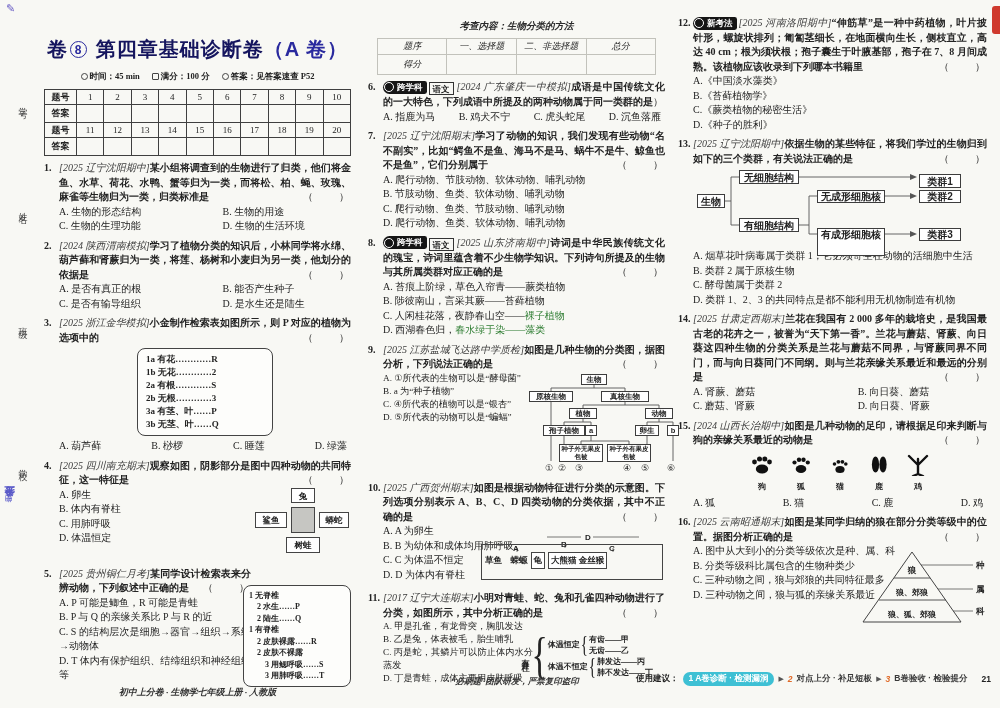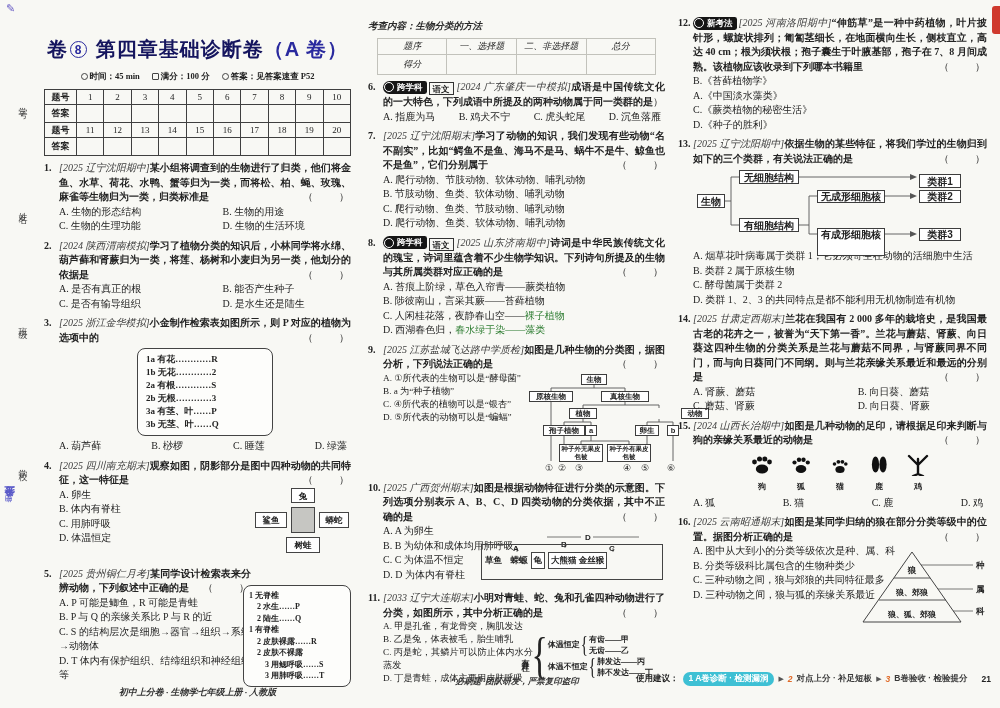--- a/index.html
+++ b/index.html
@@ -20,21 +20,21 @@
   .mi.flag { border-radius:1px; }
   .ans-table { width:100%; border-collapse:collapse; margin-top:6px; table-layout:fixed; }
   .ans-table td { border:1px solid #3f3f3f; height:15px; text-align:center; font-size:9px; padding:0; }
   .ans-table tr:nth-child(even) td { height:18px; }
   .ans-table td:first-child { width:32px; font-weight:bold; }
   .section-head { margin-top:7px; font-size:10.5px; text-align:justify; }
   .section-head .st { font-weight:bold; }
   .section-head .sn { font-style:italic; font-size:9.5px; }
 
   
-  .exam-content { font-weight:bold; font-style:italic; font-size:9.5px; color:#2b2b2b; }
+  .exam-content { text-align:center; font-weight:bold; font-style:italic; font-size:9.5px; color:#2b2b2b; }
   .score-table { width:94%; margin:5px auto 2px; border-collapse:collapse; font-size:9px; font-style:italic; table-layout:fixed; }
   .score-table td { border:0.8px solid #c2c2bb; height:16px; text-align:center; }
   .score-table tr:nth-child(2) td { height:20px; }
 
   
   .q { position:relative; padding-left:15px; margin-top:5px; text-align:justify; font-size:10px; line-height:14.5px; }
   .qnum { position:absolute; left:0; top:0; font-weight:bold; }
   .stem { position:relative; font-weight:bold; }
   .tag { font-style:italic; font-weight:normal; color:#3a3a3a; }
   .paren { position:absolute; right:0; bottom:0; font-weight:normal; letter-spacing:2px; }
@@ -354,21 +354,21 @@
           <div class="opt"><span>D. ⑤所代表的动物可以是“蝙蝠”</span><span class="green"></span></div>
         </div>
       <div class="q9-tree">
         <svg class="tree-svg" width="151" height="102">
           <path d="M65,11V14 M22,14H96 M22,14V17 M96,14V17 M96,28V31 M54,31H130 M54,31V34 M130,31V34 M54,45V48 M35,48H62 M35,48V51 M62,48V51 M130,45V48 M118,48H144 M118,48V51 M144,48V51 M62,62V65 M62,65V67 M52,67H100 M52,67V70 M100,67V70 M22,28V87 M35,62V87 M52,87V88 M100,87V88 M118,62V87 M144,62V87" stroke="#555" stroke-width="0.9" fill="none"></path>
         </svg>
         <div class="tnode" style="left:52px;top:0;width:26px;">生物</div>
         <div class="tnode" style="left:0;top:17px;width:44px;">原核生物</div>
         <div class="tnode" style="left:72px;top:17px;width:48px;">真核生物</div>
         <div class="tnode" style="left:40px;top:34px;width:28px;">植物</div>
-        <div class="tnode" style="left:116px;top:34px;width:28px;margin-left:36px;">动物</div>
+        <div class="tnode" style="left:116px;top:34px;width:28px;">动物</div>
         <div class="tnode" style="left:14px;top:51px;width:42px;">孢子植物</div>
         <div class="tnode" style="left:56px;top:51px;width:12px;">a</div>
         <div class="tnode" style="left:106px;top:51px;width:24px;">卵生</div>
         <div class="tnode" style="left:138px;top:51px;width:12px;">b</div>
         <div class="tnode small" style="left:30px;top:70px;width:44px;height:18px;">种子外无果皮包被</div>
         <div class="tnode small" style="left:78px;top:70px;width:44px;height:18px;">种子外有果皮包被</div>
         <span class="tcirc" style="left:16px;top:89px;">①</span>
         <span class="tcirc" style="left:29px;top:89px;">②</span>
         <span class="tcirc" style="left:46px;top:89px;">③</span>
         <span class="tcirc" style="left:94px;top:89px;">④</span>
@@ -401,21 +401,21 @@
           <span>草鱼　蝾螈</span>
           <span class="bx">龟</span>
           <span class="bx">大熊猫 金丝猴</span>
         </div>
       </div>
     </div>
   </div>
 
   <div class="q">
     <span class="qnum">11.</span>
-    <div class="stem"><span class="tag">[2033 辽宁大连期末]</span><span>小明对青蛙、蛇、兔和孔雀四种动物进行了分类，如图所示，其中分析正确的是</span><span class="paren">（　　）</span></div>
+    <div class="stem"><span class="tag">[2017 辽宁大连期末]</span><span>小明对青蛙、蛇、兔和孔雀四种动物进行了分类，如图所示，其中分析正确的是</span><span class="paren">（　　）</span></div>
     <div class="q11-body">
       <div class="q11-opts opts1">
           <div class="opt"><span>A. 甲是孔雀，有龙骨突，胸肌发达</span><span class="green"></span></div>
           <div class="opt"><span>B. 乙是兔，体表被毛，胎生哺乳</span><span class="green"></span></div>
           <div class="opt"><span>C. 丙是蛇，其鳞片可以防止体内水分蒸发</span><span class="green"></span></div>
           <div class="opt"><span>D. 丁是青蛙，成体主要用皮肤呼吸</span><span class="green"></span></div>
         </div>
       <div class="q11-diag">
         <span class="vlabel">有脊柱</span>
         <span class="brace-big">{</span>
@@ -445,22 +445,22 @@
 <div id="col-right" class="col">
   <div class="q" style="margin-top:8px">
     <span class="qnum">12.</span>
     <div class="stem">
       <span class="badge">
           <span class="logo"></span>
           <span>新考法</span>
         </span><span class="tag">[2025 河南洛阳期中]</span><span>“伸筋草”是一种中药植物，叶片披针形，螺旋状排列；匍匐茎细长，在地面横向生长，侧枝直立，高达 40 cm；根为须状根；孢子囊生于叶腋基部，孢子在 7、8 月间成熟。该植物应该收录到下列哪本书籍里</span><span class="paren">（　　）</span>
     </div>
     <div class="opts1">
+        <div class="opt"><span>A.《中国淡水藻类》</span><span class="green"></span></div>
         <div class="opt"><span>B.《苔藓植物学》</span><span class="green"></span></div>
-        <div class="opt"><span>A.《中国淡水藻类》</span><span class="green"></span></div>
         <div class="opt"><span>C.《蕨类植物的秘密生活》</span><span class="green"></span></div>
         <div class="opt"><span>D.《种子的胜利》</span><span class="green"></span></div>
       </div>
   </div>
 
   <div class="q">
     <span class="qnum">13.</span>
     <div class="stem"><span class="tag">[2025 辽宁沈阳期中]</span><span>依据生物的某些特征，将我们学过的生物归到如下的三个类群，有关说法正确的是</span><span class="paren">（　　）</span></div>
     <div class="q13-tree">
       <svg class="tree-svg" width="272" height="76">

